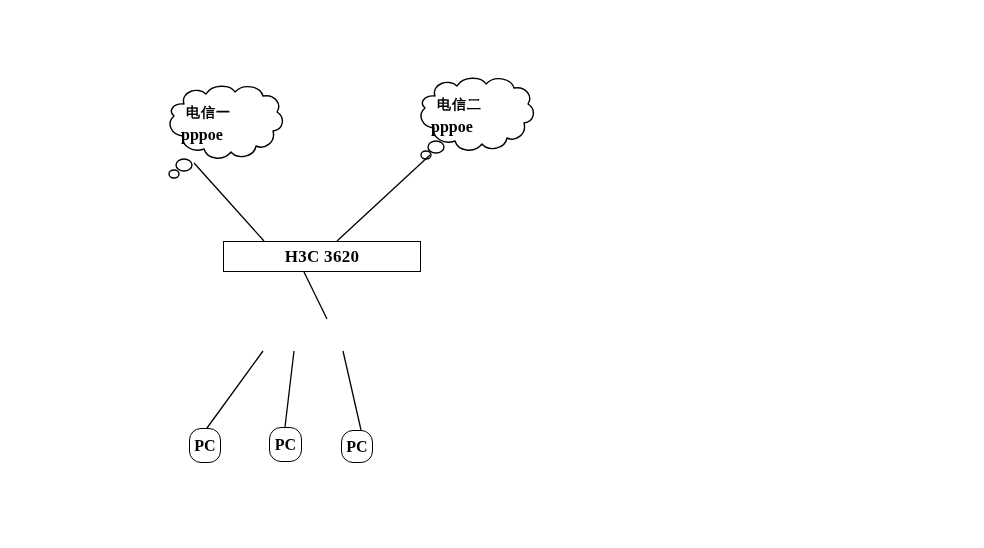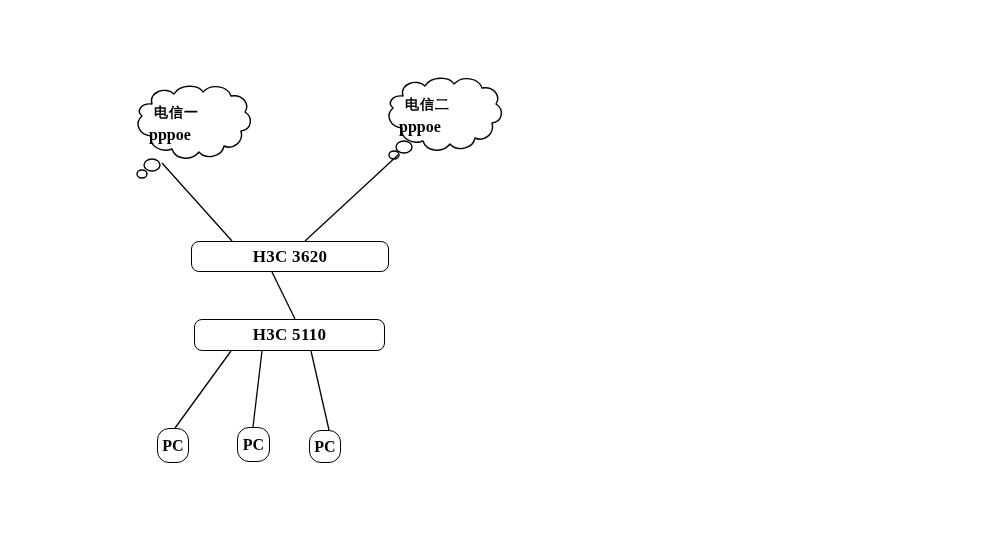--- a/index.html
+++ b/index.html
@@ -10,20 +10,21 @@
   }
   body {
     font-family: "Liberation Serif", "DejaVu Serif", serif;
   }
   #canvas {
     position: relative;
     width: 816px;
     height: 548px;
     background: #ffffff;
     overflow: hidden;
+    margin-left: 32px;
   }
   #diagram-svg {
     position: absolute;
     top: 0;
     left: 0;
     width: 984px;
     height: 548px;
   }
   .node-box {
     position: absolute;
@@ -33,21 +34,20 @@
     display: flex;
     align-items: center;
     justify-content: center;
     font-weight: bold;
     color: #000000;
     white-space: nowrap;
   }
   .device-box {
     font-size: 17px;
     letter-spacing: 0.3px;
-    border-radius: 8px;
   }
   .pc-box {
     font-size: 16px;
     border-radius: 12px;
   }
   .cloud-label {
     position: absolute;
     color: #000000;
     font-weight: bold;
     white-space: nowrap;
@@ -116,21 +116,20 @@
   </svg>
 
   <div class="cloud-label cloud-label-cn" style="left:154px; top:104px;">电信一</div>
   <div class="cloud-label cloud-label-en" style="left:149px; top:126px;">pppoe</div>
 
   <div class="cloud-label cloud-label-cn" style="left:405px; top:96px;">电信二</div>
   <div class="cloud-label cloud-label-en" style="left:399px; top:118px;">pppoe</div>
 
   <div class="node-box device-box" style="left:191px; top:241px; width:198px; height:31px;">H3C 3620</div>
 
-  <div class="node-box device-box" style="left:194px; top:319px; width:191px; height:32px;">H3C 5110</div>
 
   <div class="node-box pc-box" style="left:157px; top:428px; width:32px; height:35px;">PC</div>
 
   <div class="node-box pc-box" style="left:237px; top:427px; width:33px; height:35px;">PC</div>
 
   <div class="node-box pc-box" style="left:309px; top:430px; width:32px; height:33px;">PC</div>
 
 </div>
 
 </body></html>

